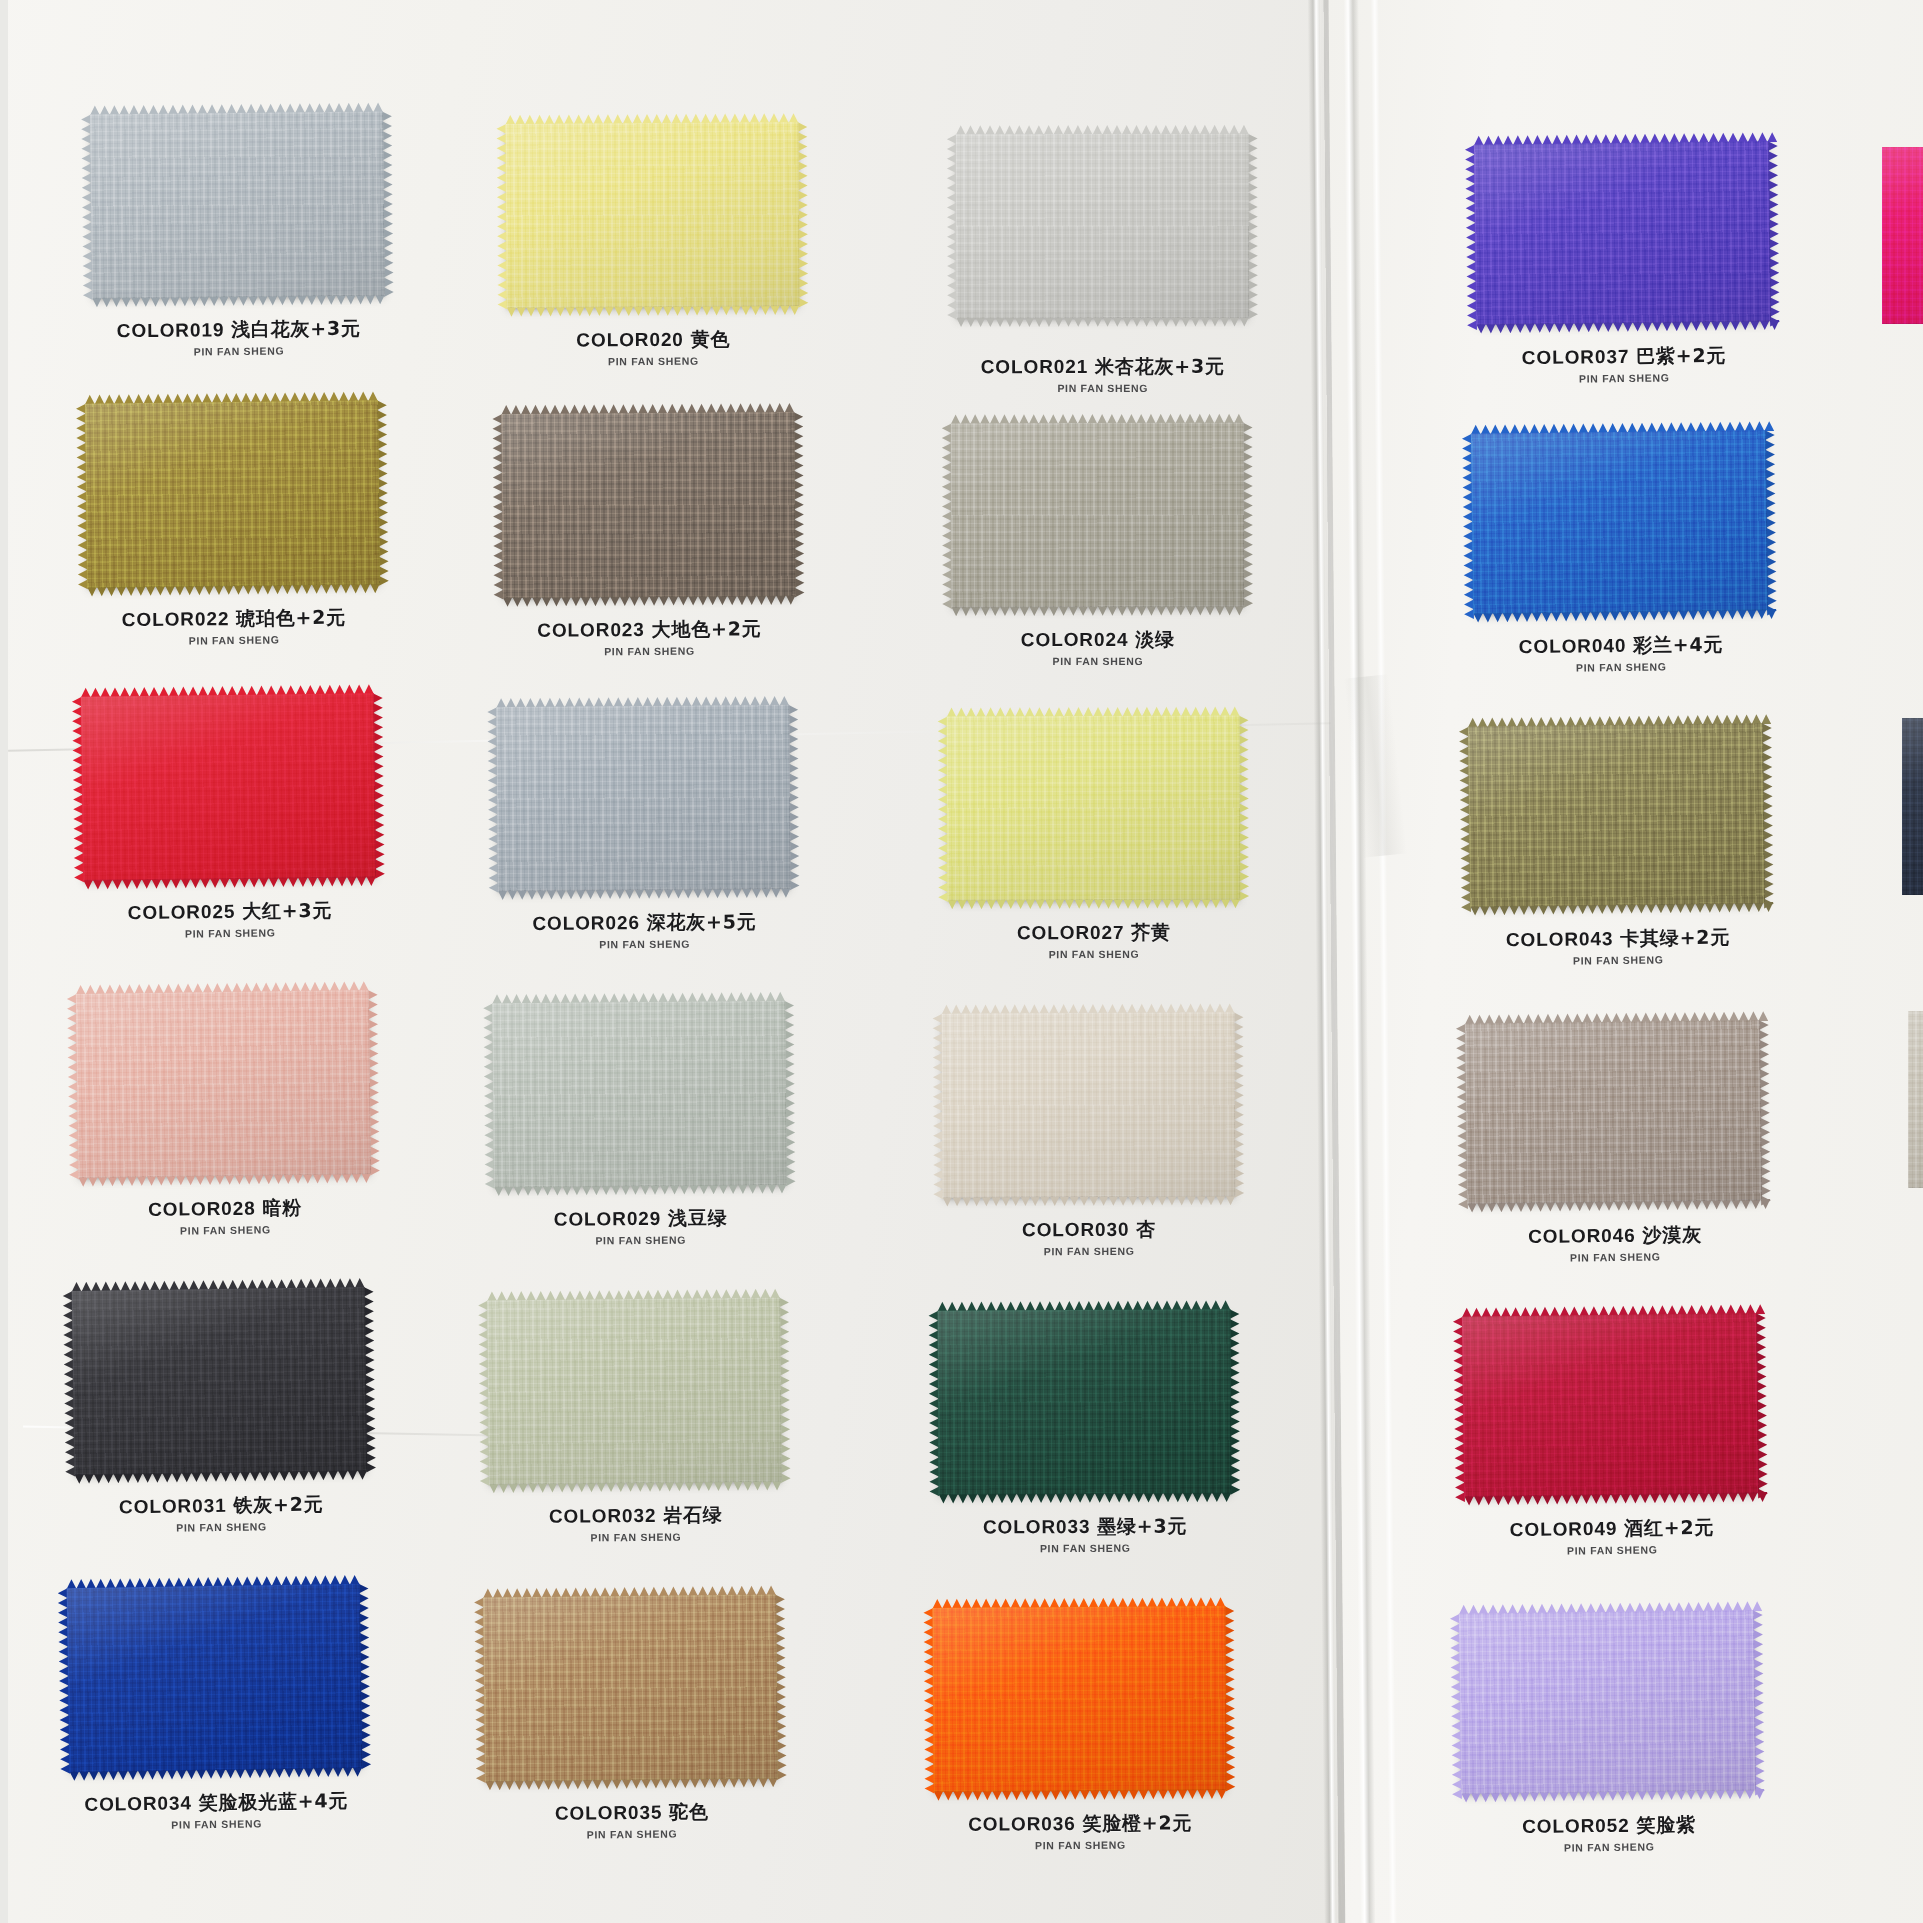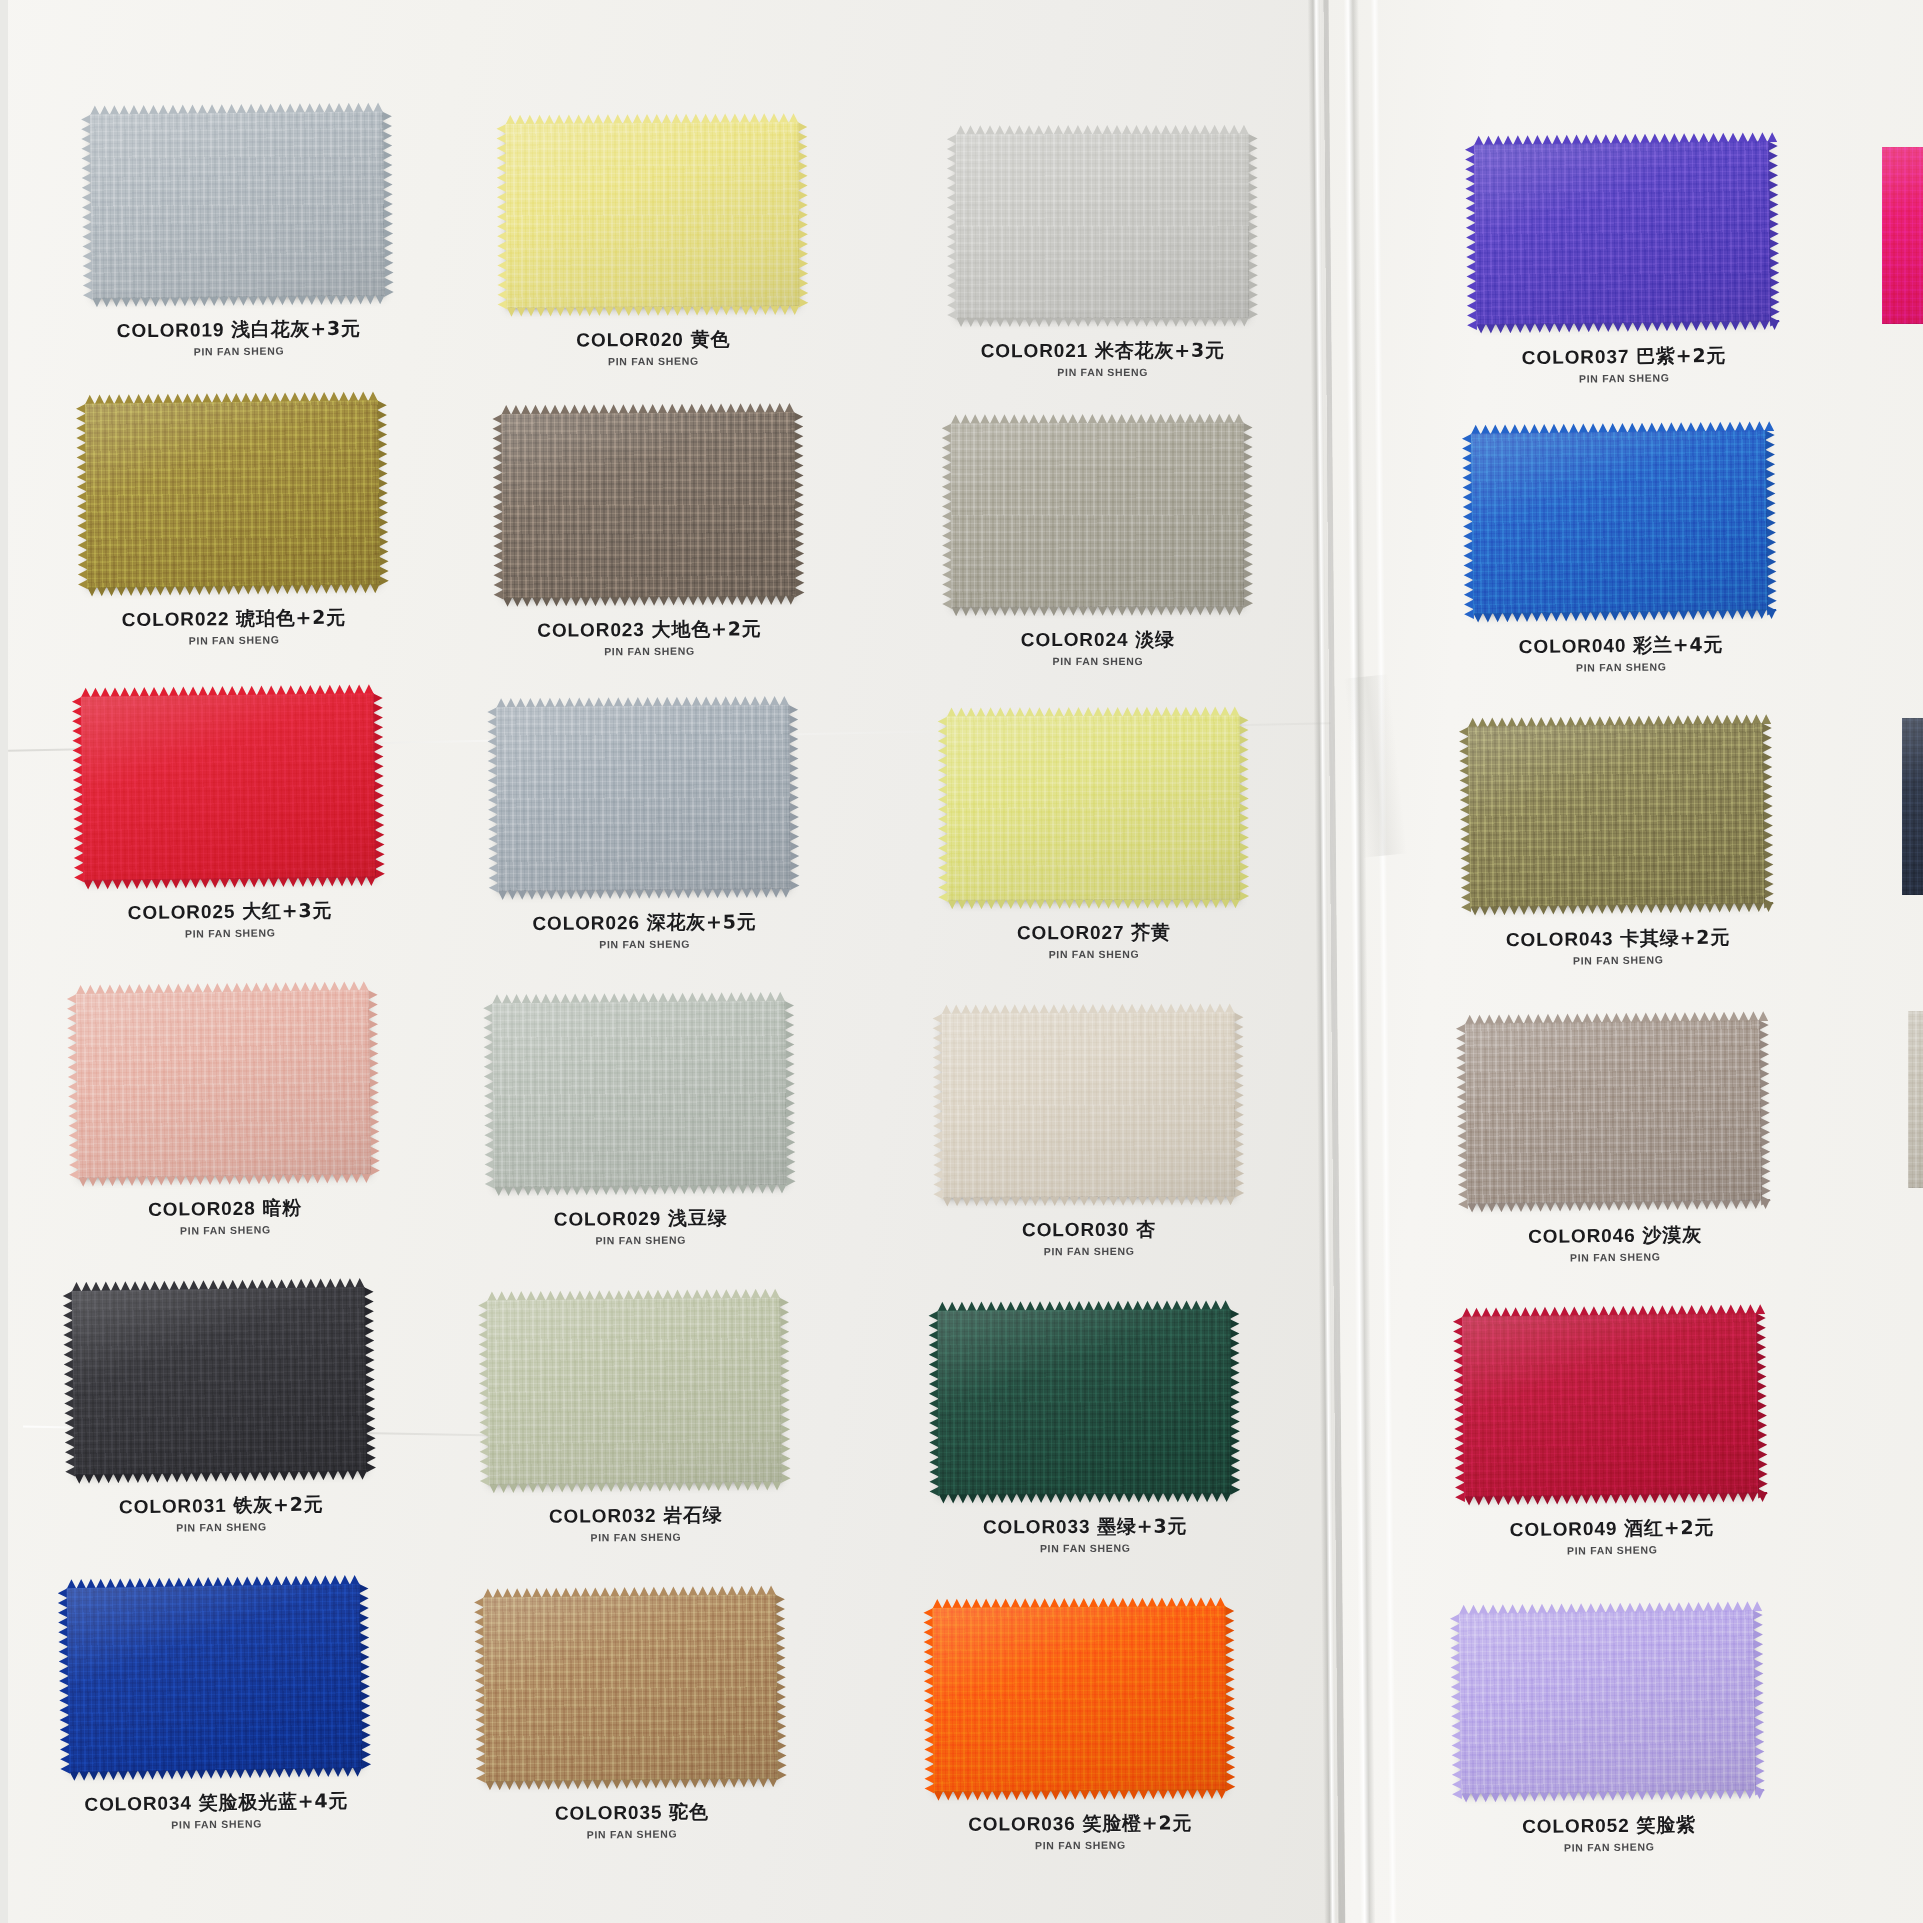--- a/index.html
+++ b/index.html
@@ -156,21 +156,21 @@
           </svg>
           <svg width="9.8" height="184" viewBox="0 0 13 245" style="position: absolute; display: block; overflow: visible; top: 0px; left: -9px;">
             <path d="M13,0 L0,6.5 L13,13 L0,19.5 L13,26 L0,32.5 L13,39 L0,45.5 L13,52 L0,58.5 L13,65 L0,71.5 L13,78 L0,84.5 L13,91 L0,97.5 L13,104 L0,110.5 L13,117 L0,123.5 L13,130 L0,136.5 L13,143 L0,149.5 L13,156 L0,162.5 L13,169 L0,175.5 L13,182 L0,188.5 L13,195 L0,201.5 L13,208 L0,214.5 L13,221 L0,227.5 L13,234 L0,240.5 L13,247 Z" fill="#ccccc8"></path>
           </svg>
           <svg width="9.8" height="184" viewBox="0 0 13 245" style="position: absolute; display: block; overflow: visible; top: 0px; right: -9px;">
             <path d="M0,0 L13,6.5 L0,13 L13,19.5 L0,26 L13,32.5 L0,39 L13,45.5 L0,52 L13,58.5 L0,65 L13,71.5 L0,78 L13,84.5 L0,91 L13,97.5 L0,104 L13,110.5 L0,117 L13,123.5 L0,130 L13,136.5 L0,143 L13,149.5 L0,156 L13,162.5 L0,169 L13,175.5 L0,182 L13,188.5 L0,195 L13,201.5 L0,208 L13,214.5 L0,221 L13,227.5 L0,234 L13,240.5 L0,247 Z" fill="#b8b8b3"></path>
           </svg>
           <div class="tex"></div>
           <div class="sheen"></div>
         </div>
-        <div class="label" style="left: 0px; width: 293px; top: 204px;">
+        <div class="label" style="left: 0px; width: 293px; top: 220px;">
           <div class="lab-main"><span class="code">COLOR021</span><span class="cn">米杏花灰+3元</span></div>
           <div class="lab-sub">PIN FAN SHENG</div>
         </div>
       </div>
       <div class="cell" style="left: 78px; top: 402px; width: 293px; transform: rotate(-0.65deg);">
         <div class="swatch" style="width: 293px; height: 184px; background: rgb(160, 140, 58);">
           <svg width="293" height="9.8" viewBox="0 0 390 13" style="position: absolute; display: block; overflow: visible; left: 0px; top: -9px;">
             <path d="M0,13 L6.5,0 L13,13 L19.5,0 L26,13 L32.5,0 L39,13 L45.5,0 L52,13 L58.5,0 L65,13 L71.5,0 L78,13 L84.5,0 L91,13 L97.5,0 L104,13 L110.5,0 L117,13 L123.5,0 L130,13 L136.5,0 L143,13 L149.5,0 L156,13 L162.5,0 L169,13 L175.5,0 L182,13 L188.5,0 L195,13 L201.5,0 L208,13 L214.5,0 L221,13 L227.5,0 L234,13 L240.5,0 L247,13 L253.5,0 L260,13 L266.5,0 L273,13 L279.5,0 L286,13 L292.5,0 L299,13 L305.5,0 L312,13 L318.5,0 L325,13 L331.5,0 L338,13 L344.5,0 L351,13 L357.5,0 L364,13 L370.5,0 L377,13 L383.5,0 L390,13 Z" fill="#a08c3a"></path>
           </svg>
           <svg width="293" height="9.8" viewBox="0 0 390 13" style="position: absolute; display: block; overflow: visible; left: 0px; bottom: -9px;">

